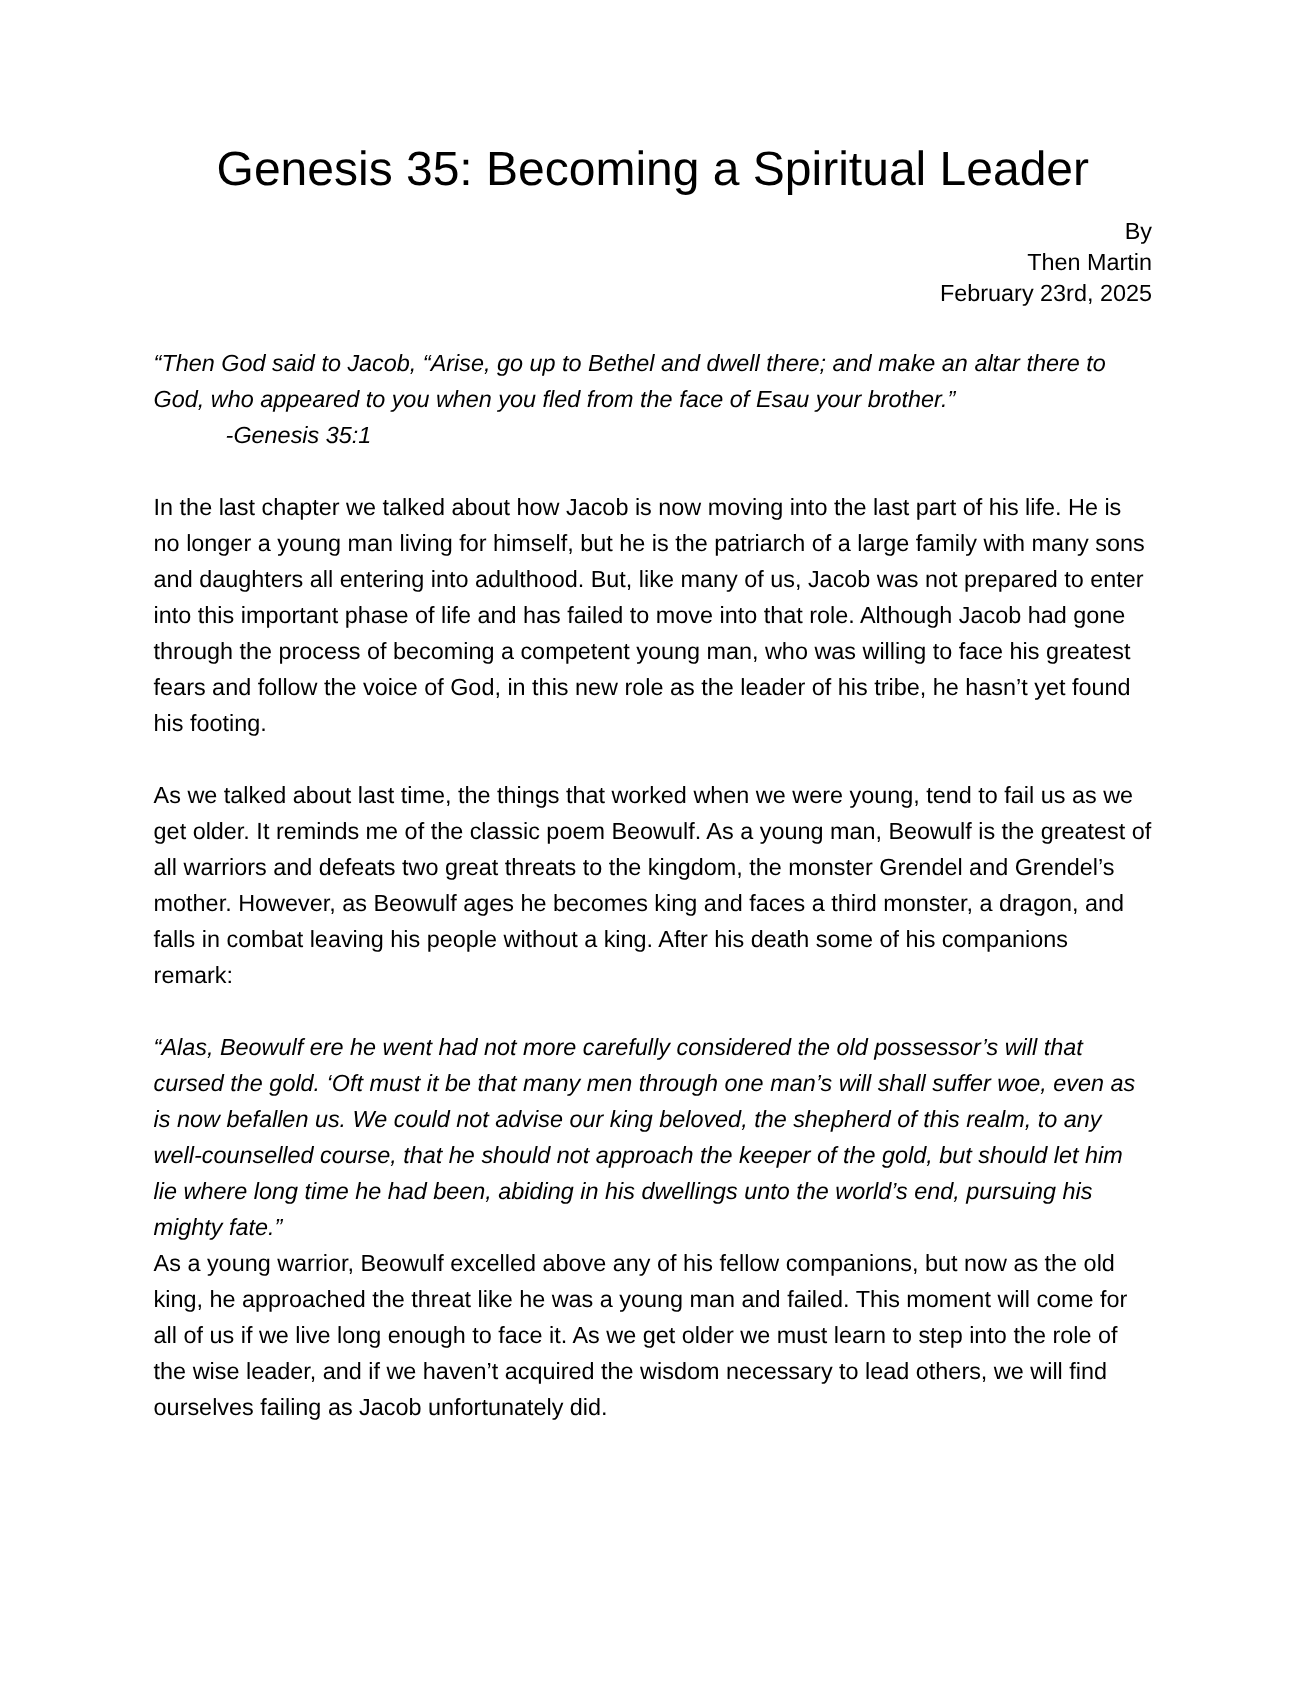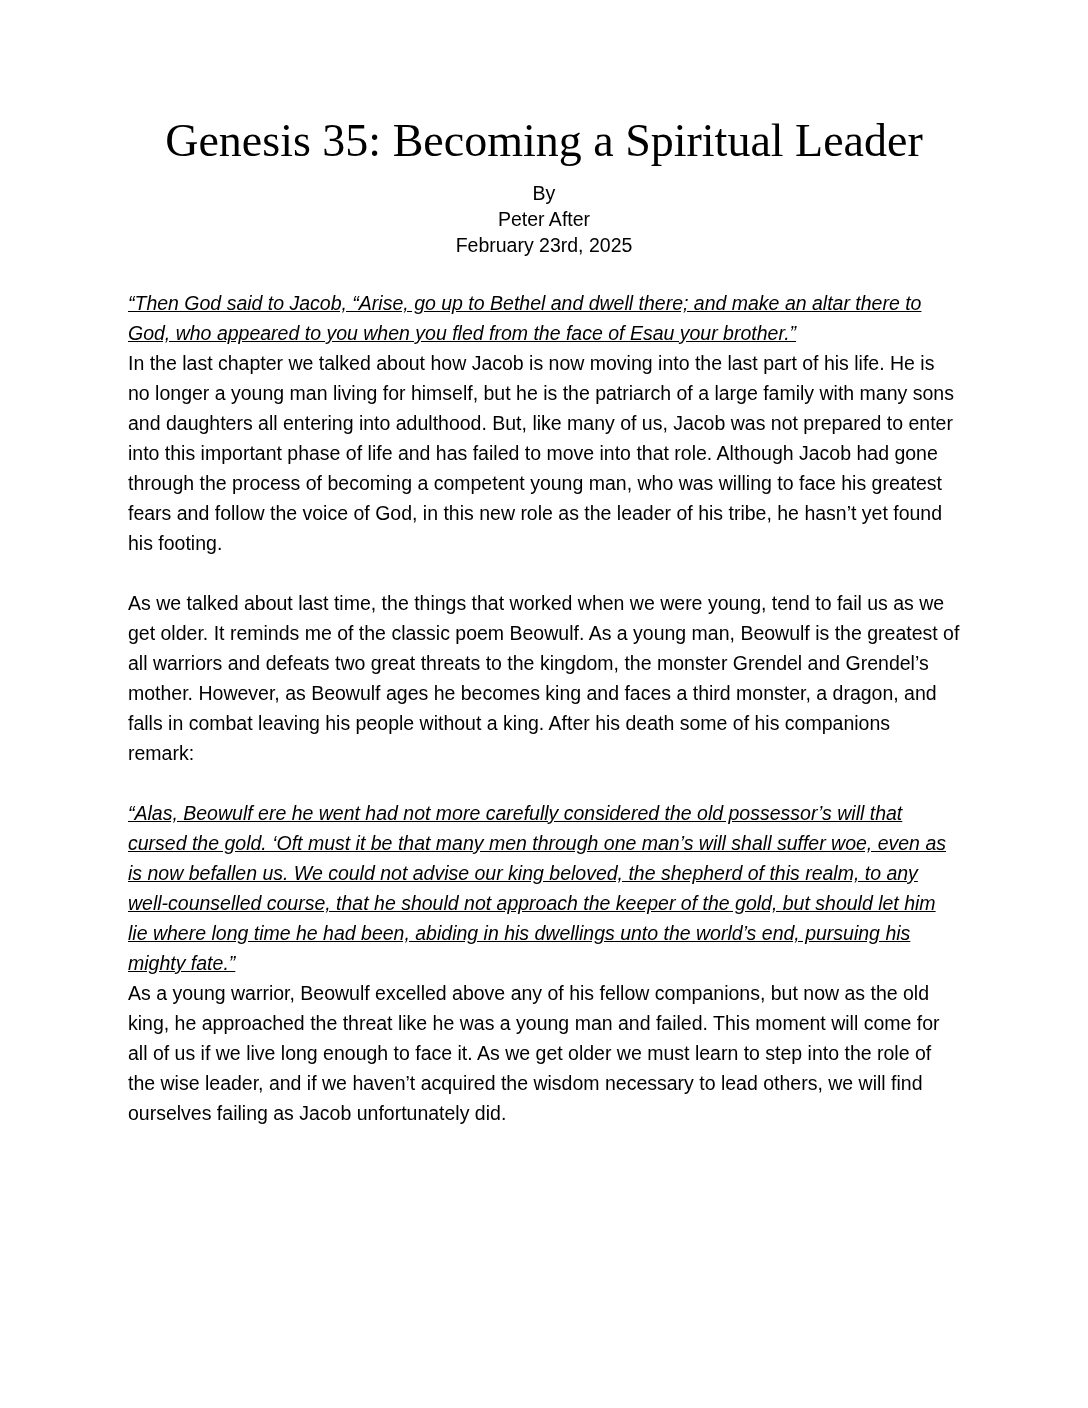--- a/index.html
+++ b/index.html
@@ -14,63 +14,62 @@
     box-sizing: border-box;
     padding: 108px 128px 0 128px;
     background: #ffffff;
     color: #000000;
     font-family: "Liberation Sans", "DejaVu Sans", sans-serif;
     font-size: 19.5px;
     line-height: 30px;
     overflow: hidden;
   }
   .doc-title {
-    font-size: 46px;
+    font-size: 40px;
     line-height: 66px;
     font-weight: 400;
     text-align: center;
     margin: 0 0 6px 0;
-    font-family: Liberation Serif, serif;
   }
   .byline {
-    text-align: center;
+    text-align: right;
     line-height: 26px;
     margin: 0 0 30px 0;
   }
   .byline div {
     margin: 0;
   }
   p.body-para {
     margin: 0 0 30px 0;
   }
   p.quote {
     font-style: italic;
     margin: 0;
-    text-decoration: underline;
   }
   p.attribution {
     font-style: italic;
     margin: 0 0 30px 0;
     padding-left: 60px;
   }
 </style>
 </head>
 <body>
 
 <div class="page">
 
   <h1 class="doc-title">Genesis 35: Becoming a Spiritual Leader</h1>
 
   <div class="byline">
     <div>By</div>
-    <div>Peter After</div>
+    <div>Then Martin</div>
     <div>February 23rd, 2025</div>
   </div>
 
   <p class="quote">“Then God said to Jacob, “Arise, go up to Bethel and dwell there; and make an altar there to God, who appeared to you when you fled from the face of Esau your brother.”</p>
+  <p class="attribution">-Genesis 35:1</p>
 
   <p class="body-para">In the last chapter we talked about how Jacob is now moving into the last part of his life. He is no longer a young man living for himself, but he is the patriarch of a large family with many sons and daughters all entering into adulthood. But, like many of us, Jacob was not prepared to enter into this important phase of life and has failed to move into that role. Although Jacob had gone through the process of becoming a competent young man, who was willing to face his greatest fears and follow the voice of God, in this new role as the leader of his tribe, he hasn’t yet found his footing.</p>
 
   <p class="body-para">As we talked about last time, the things that worked when we were young, tend to fail us as we get older. It reminds me of the classic poem Beowulf. As a young man, Beowulf is the greatest of all warriors and defeats two great threats to the kingdom, the monster Grendel and Grendel’s mother. However, as Beowulf ages he becomes king and faces a third monster, a dragon, and falls in combat leaving his people without a king. After his death some of his companions remark:</p>
 
   <p class="quote">“Alas, Beowulf ere he went had not more carefully considered the old possessor’s will that cursed the gold. ‘Oft must it be that many men through one man’s will shall suffer woe, even as is now befallen us. We could not advise our king beloved, the shepherd of this realm, to any well-counselled course, that he should not approach the keeper of the gold, but should let him lie where long time he had been, abiding in his dwellings unto the world’s end, pursuing his mighty fate.”</p>
 
   <p class="body-para">As a young warrior, Beowulf excelled above any of his fellow companions, but now as the old king, he approached the threat like he was a young man and failed. This moment will come for all of us if we live long enough to face it. As we get older we must learn to step into the role of the wise leader, and if we haven’t acquired the wisdom necessary to lead others, we will find ourselves failing as Jacob unfortunately did.</p>
 
 </div>

